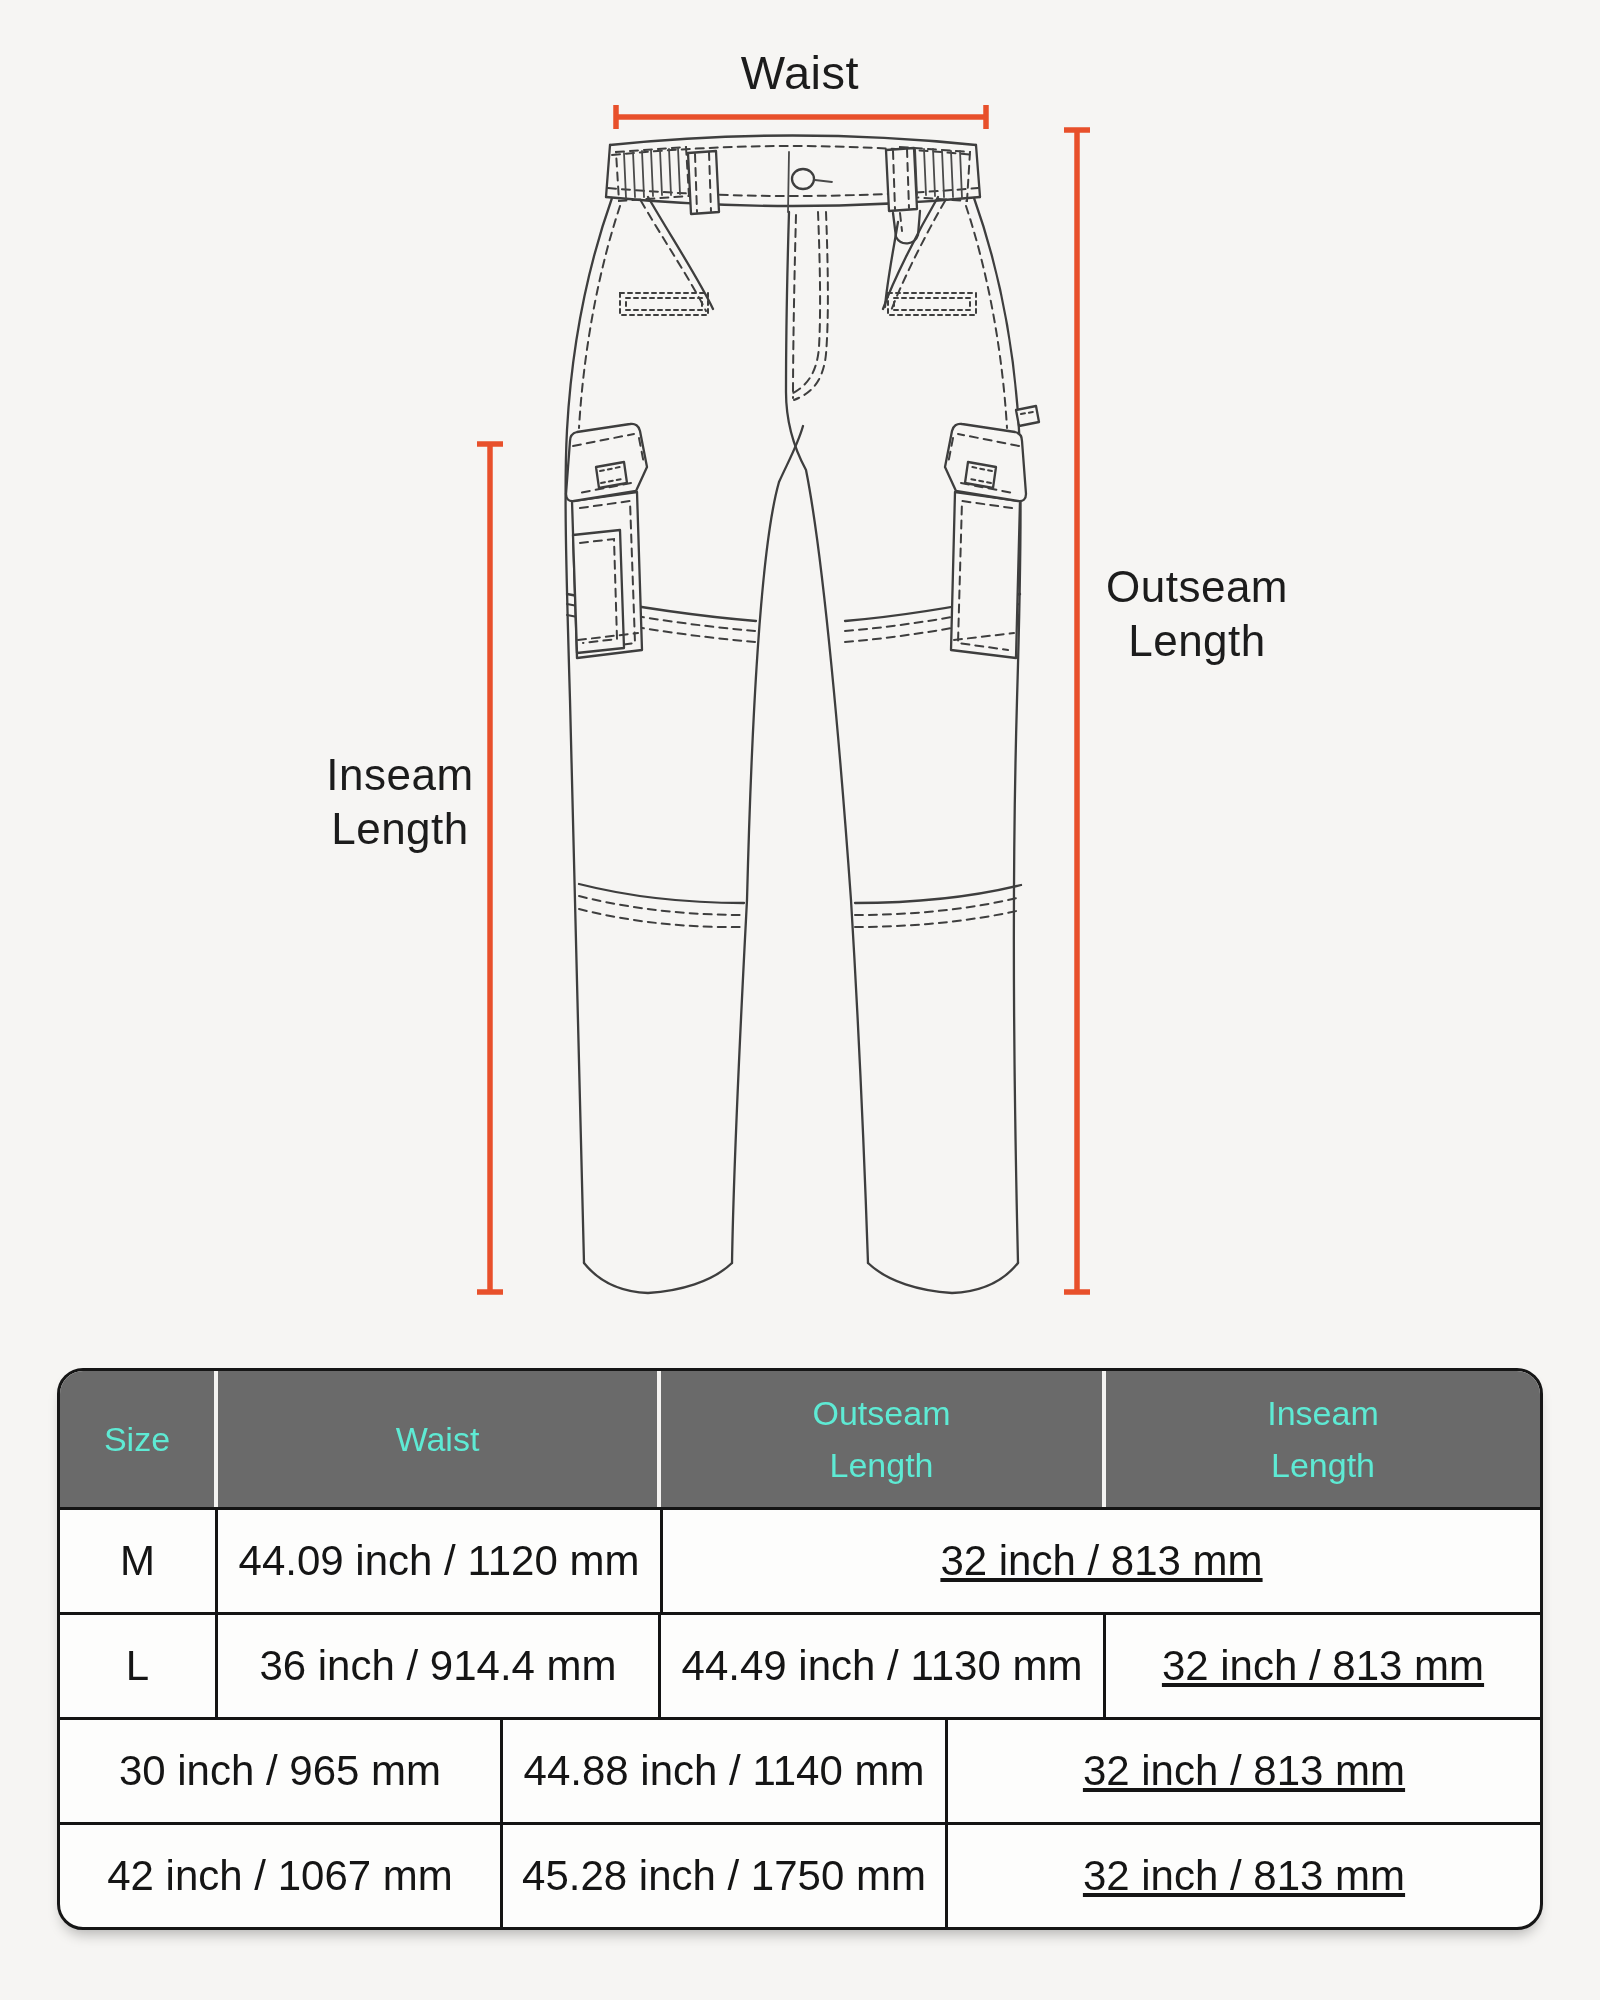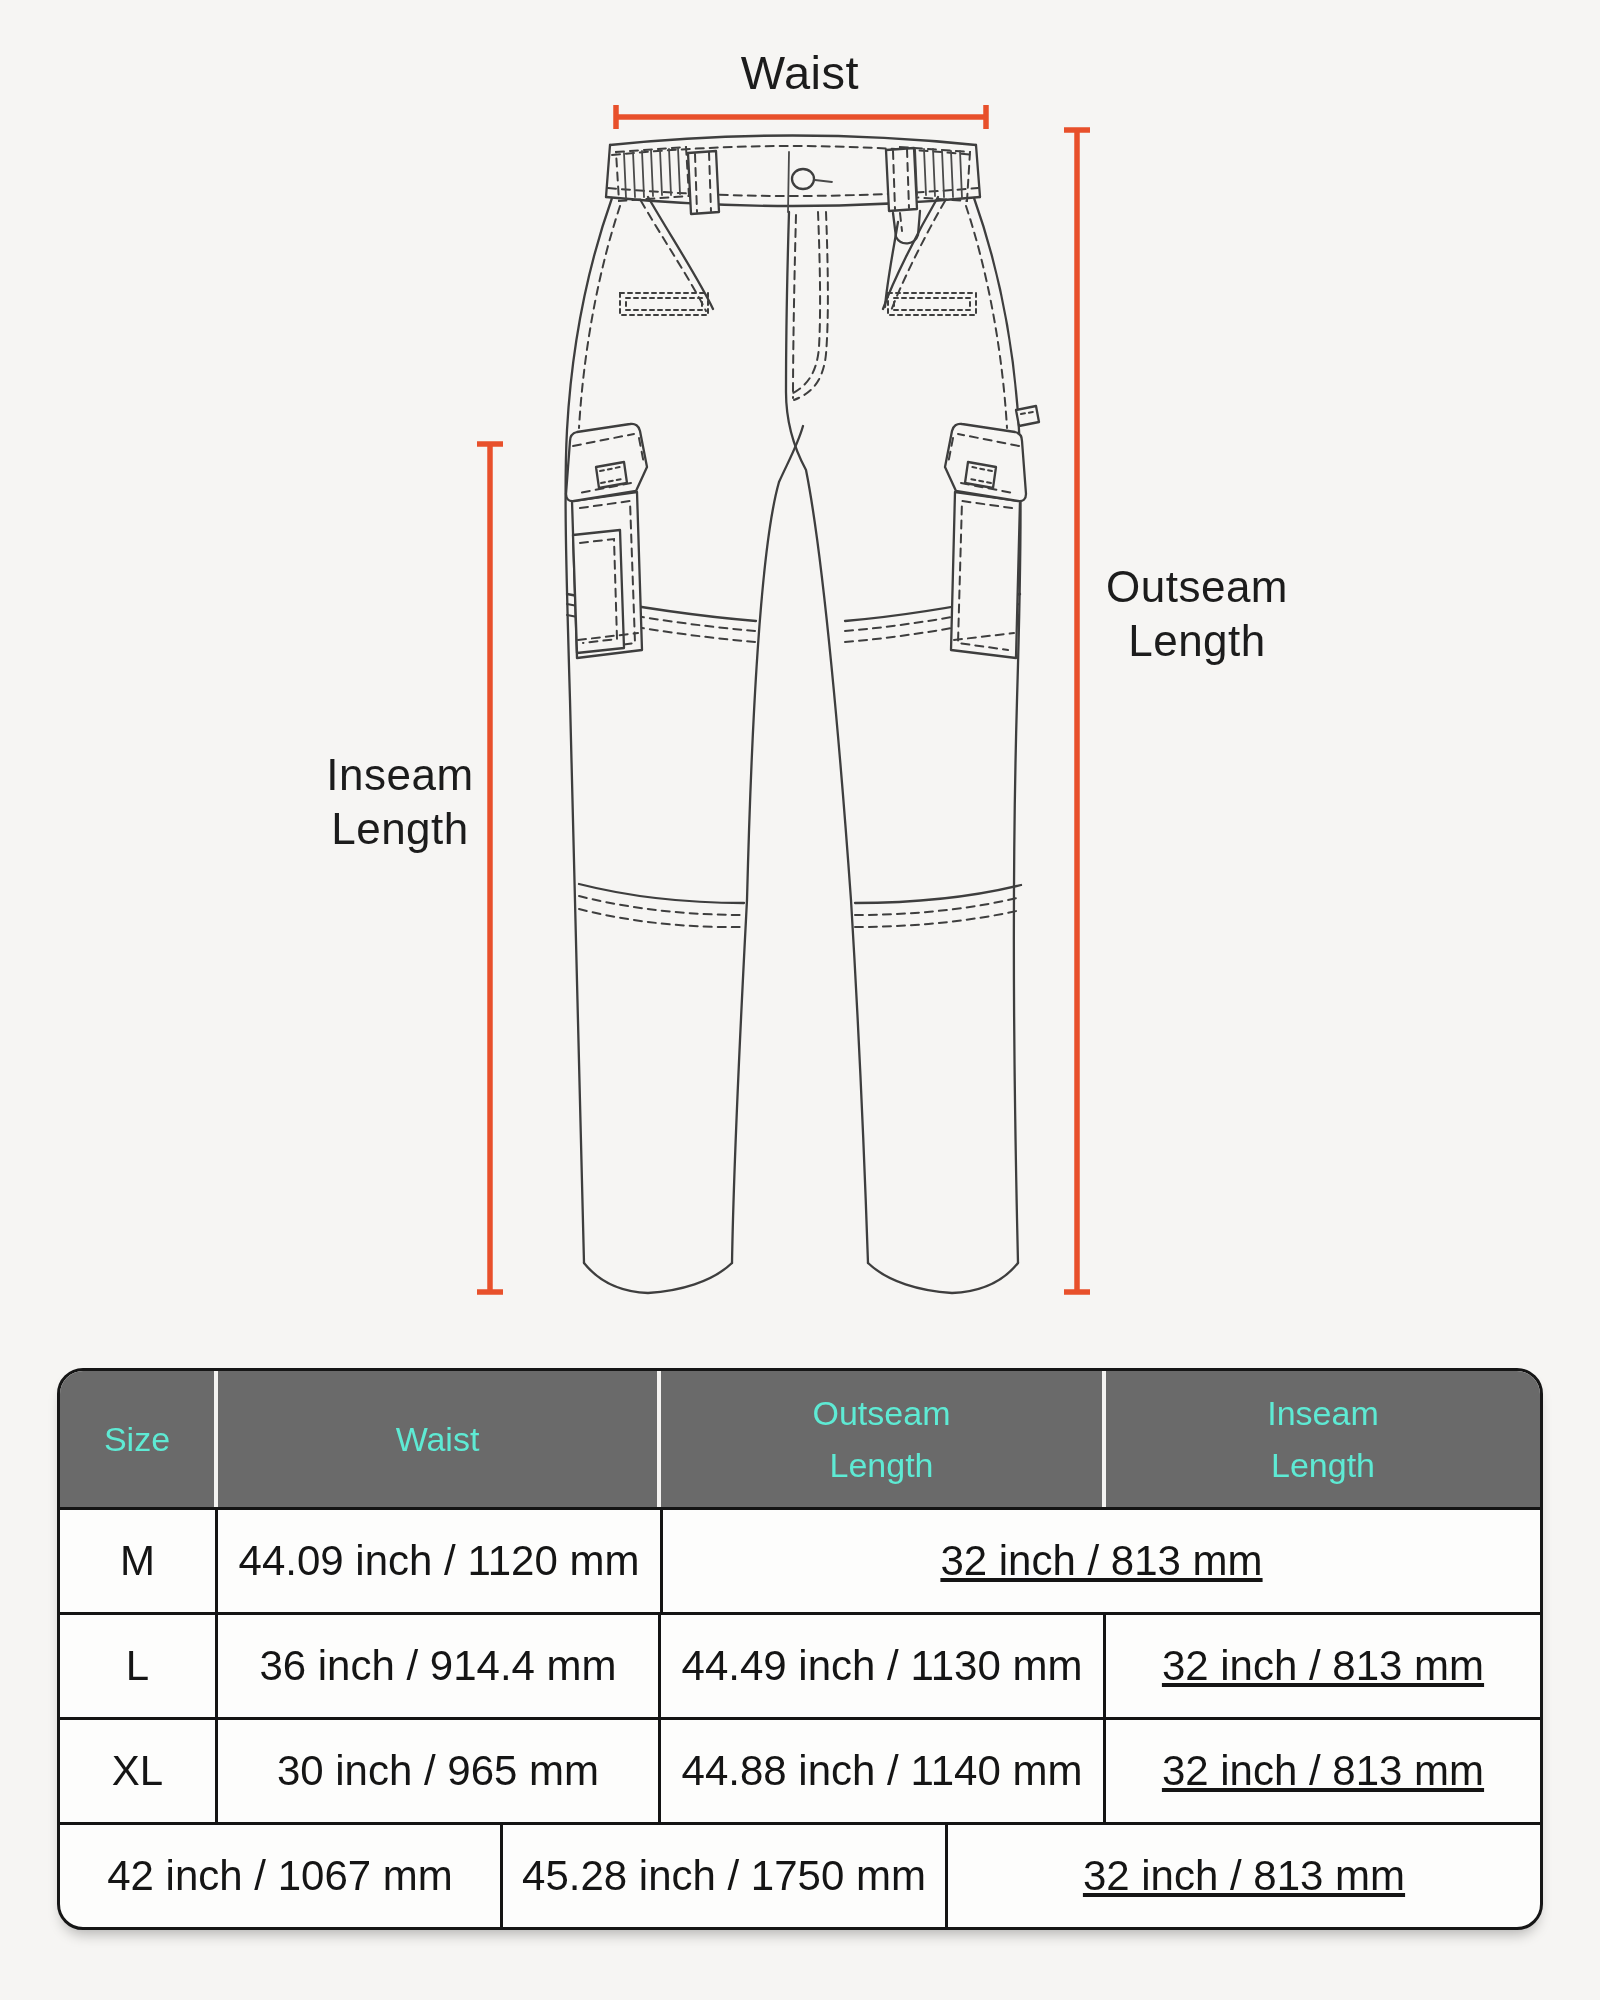--- a/index.html
+++ b/index.html
@@ -239,21 +239,20 @@
         <div class="cell c-outseam">44.09 inch / 1120 mm</div>
         <div class="cell c-inseam">32 inch / 813 mm</div>
       </div>
       <div class="row">
         <div class="cell c-size">L</div>
         <div class="cell c-waist">36 inch / 914.4 mm</div>
         <div class="cell c-outseam">44.49 inch / 1130 mm</div>
         <div class="cell c-inseam">32 inch / 813 mm</div>
       </div>
       <div class="row">
-        <div class="cell c-size">XL</div>
         <div class="cell c-waist">30 inch / 965 mm</div>
         <div class="cell c-outseam">44.88 inch / 1140 mm</div>
         <div class="cell c-inseam">32 inch / 813 mm</div>
       </div>
       <div class="row">
         <div class="cell c-waist">42 inch / 1067 mm</div>
         <div class="cell c-outseam">45.28 inch / 1750 mm</div>
         <div class="cell c-inseam">32 inch / 813 mm</div>
       </div>
     </div>

